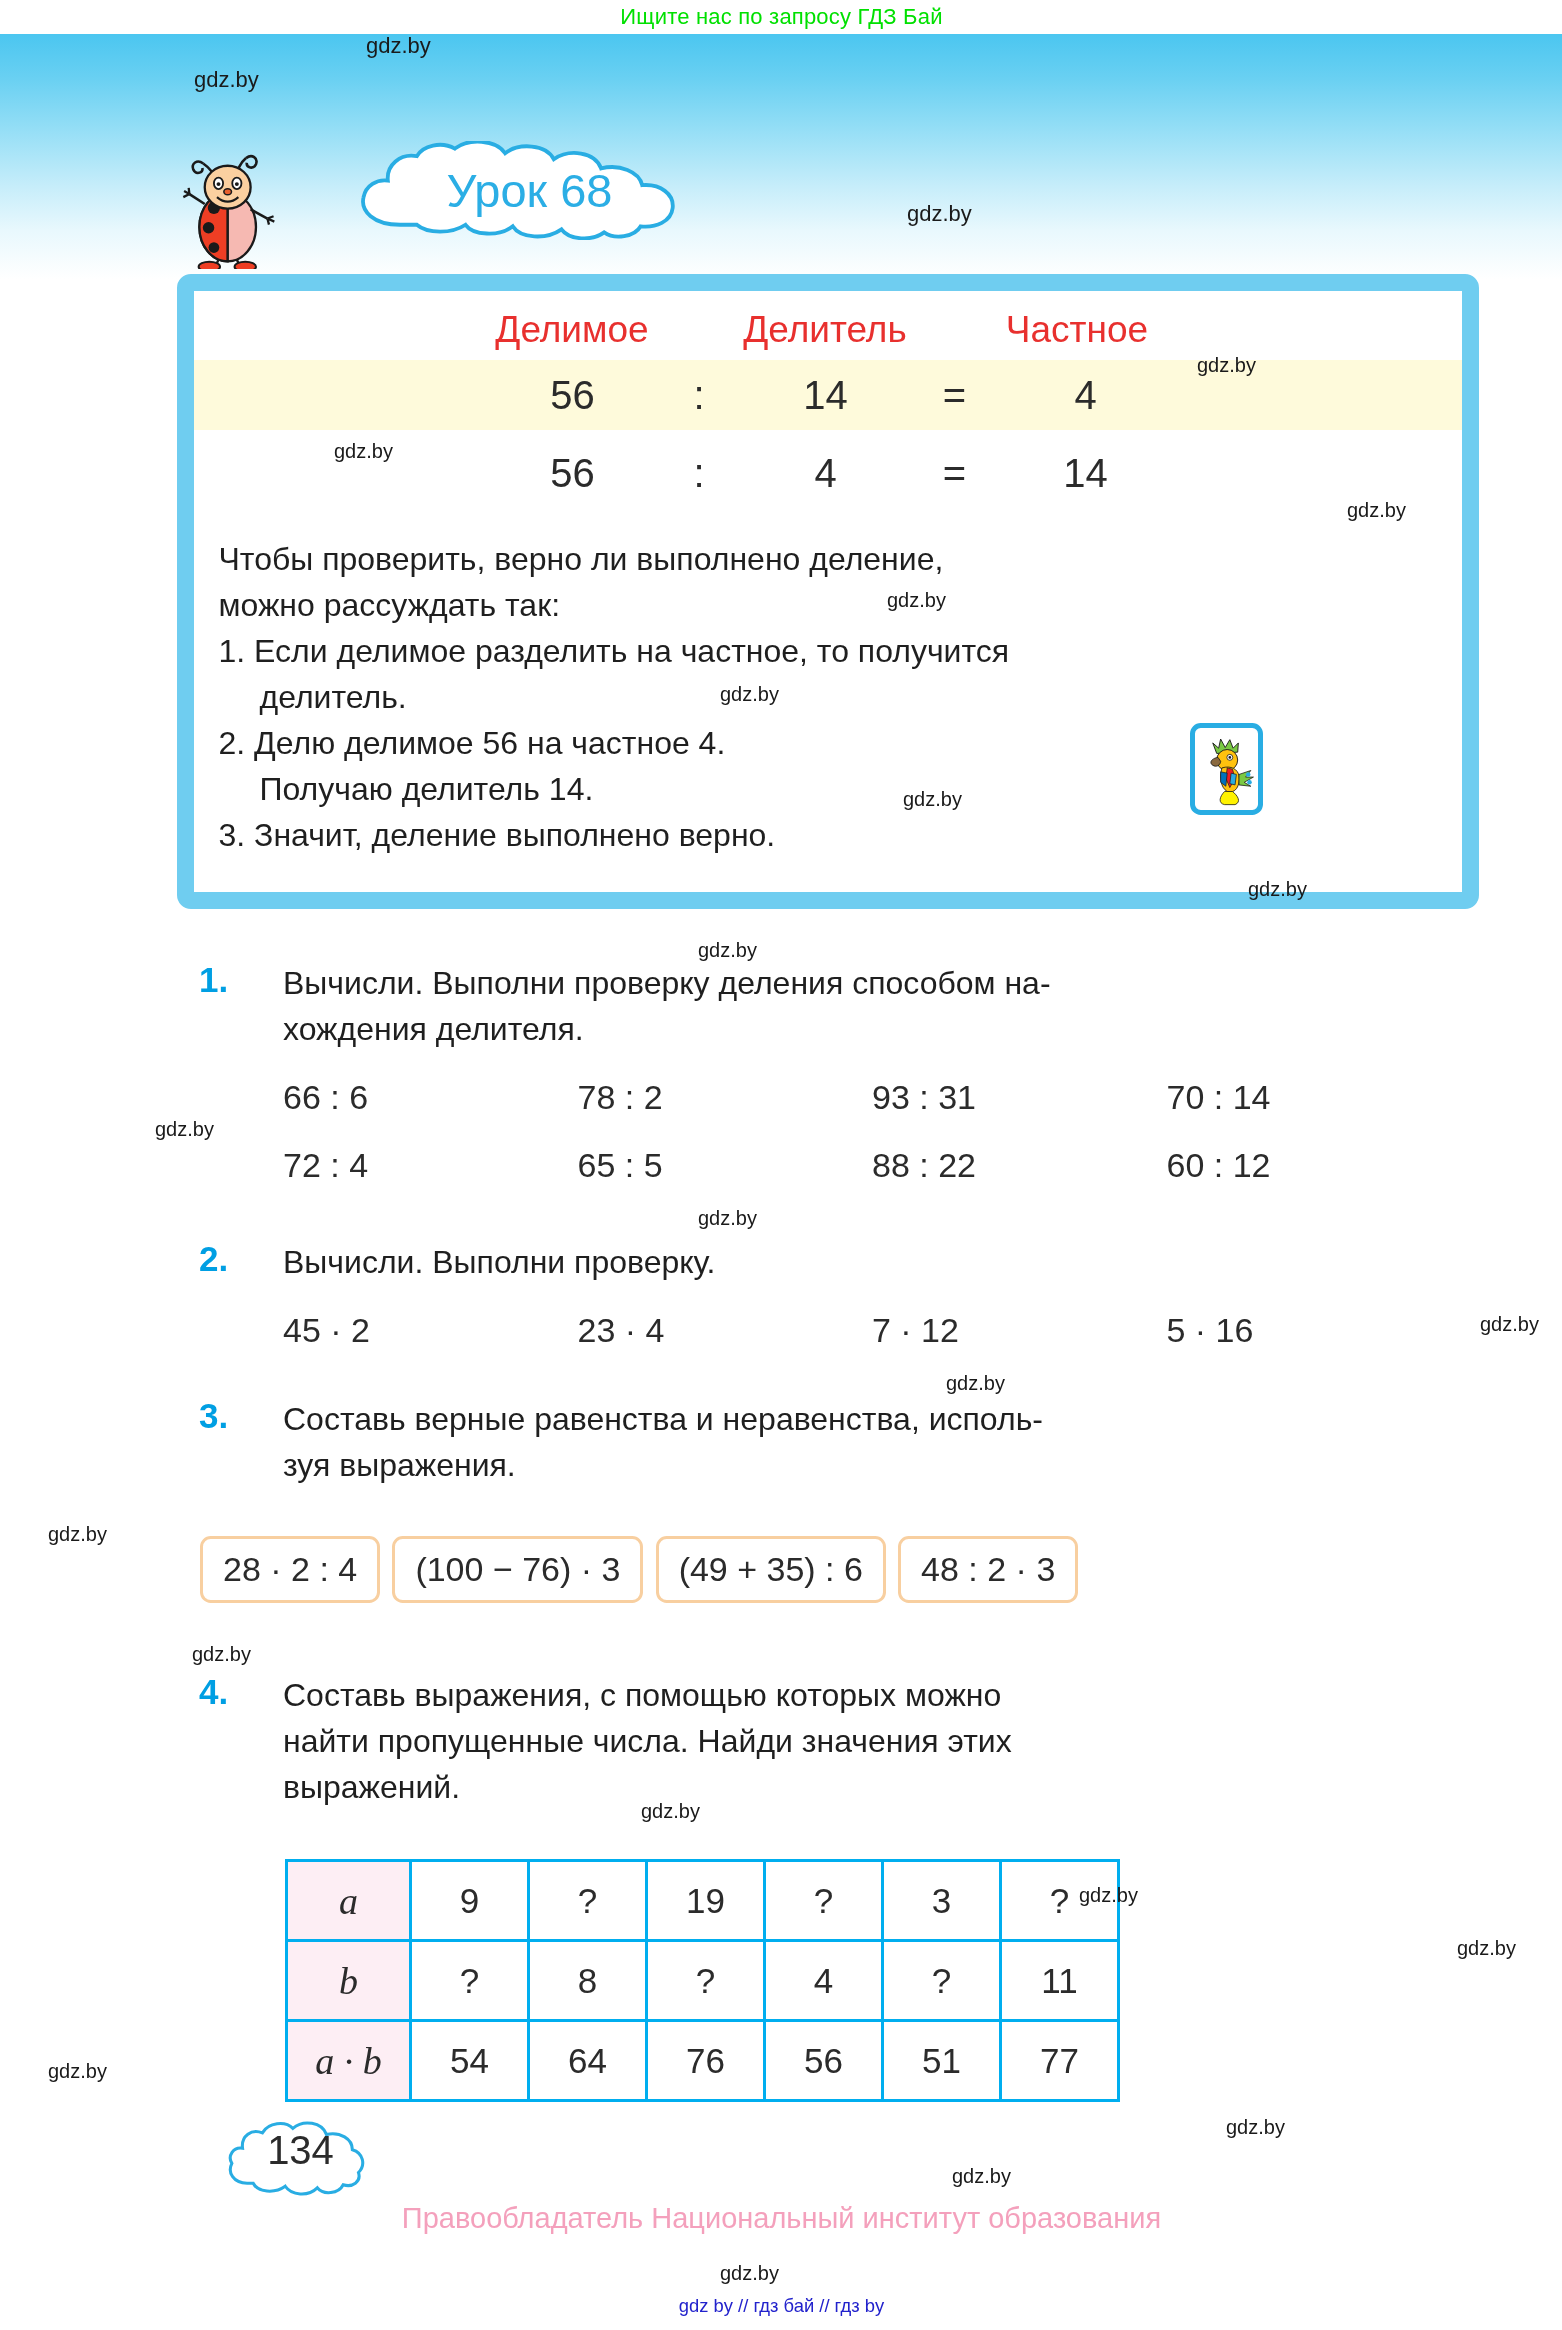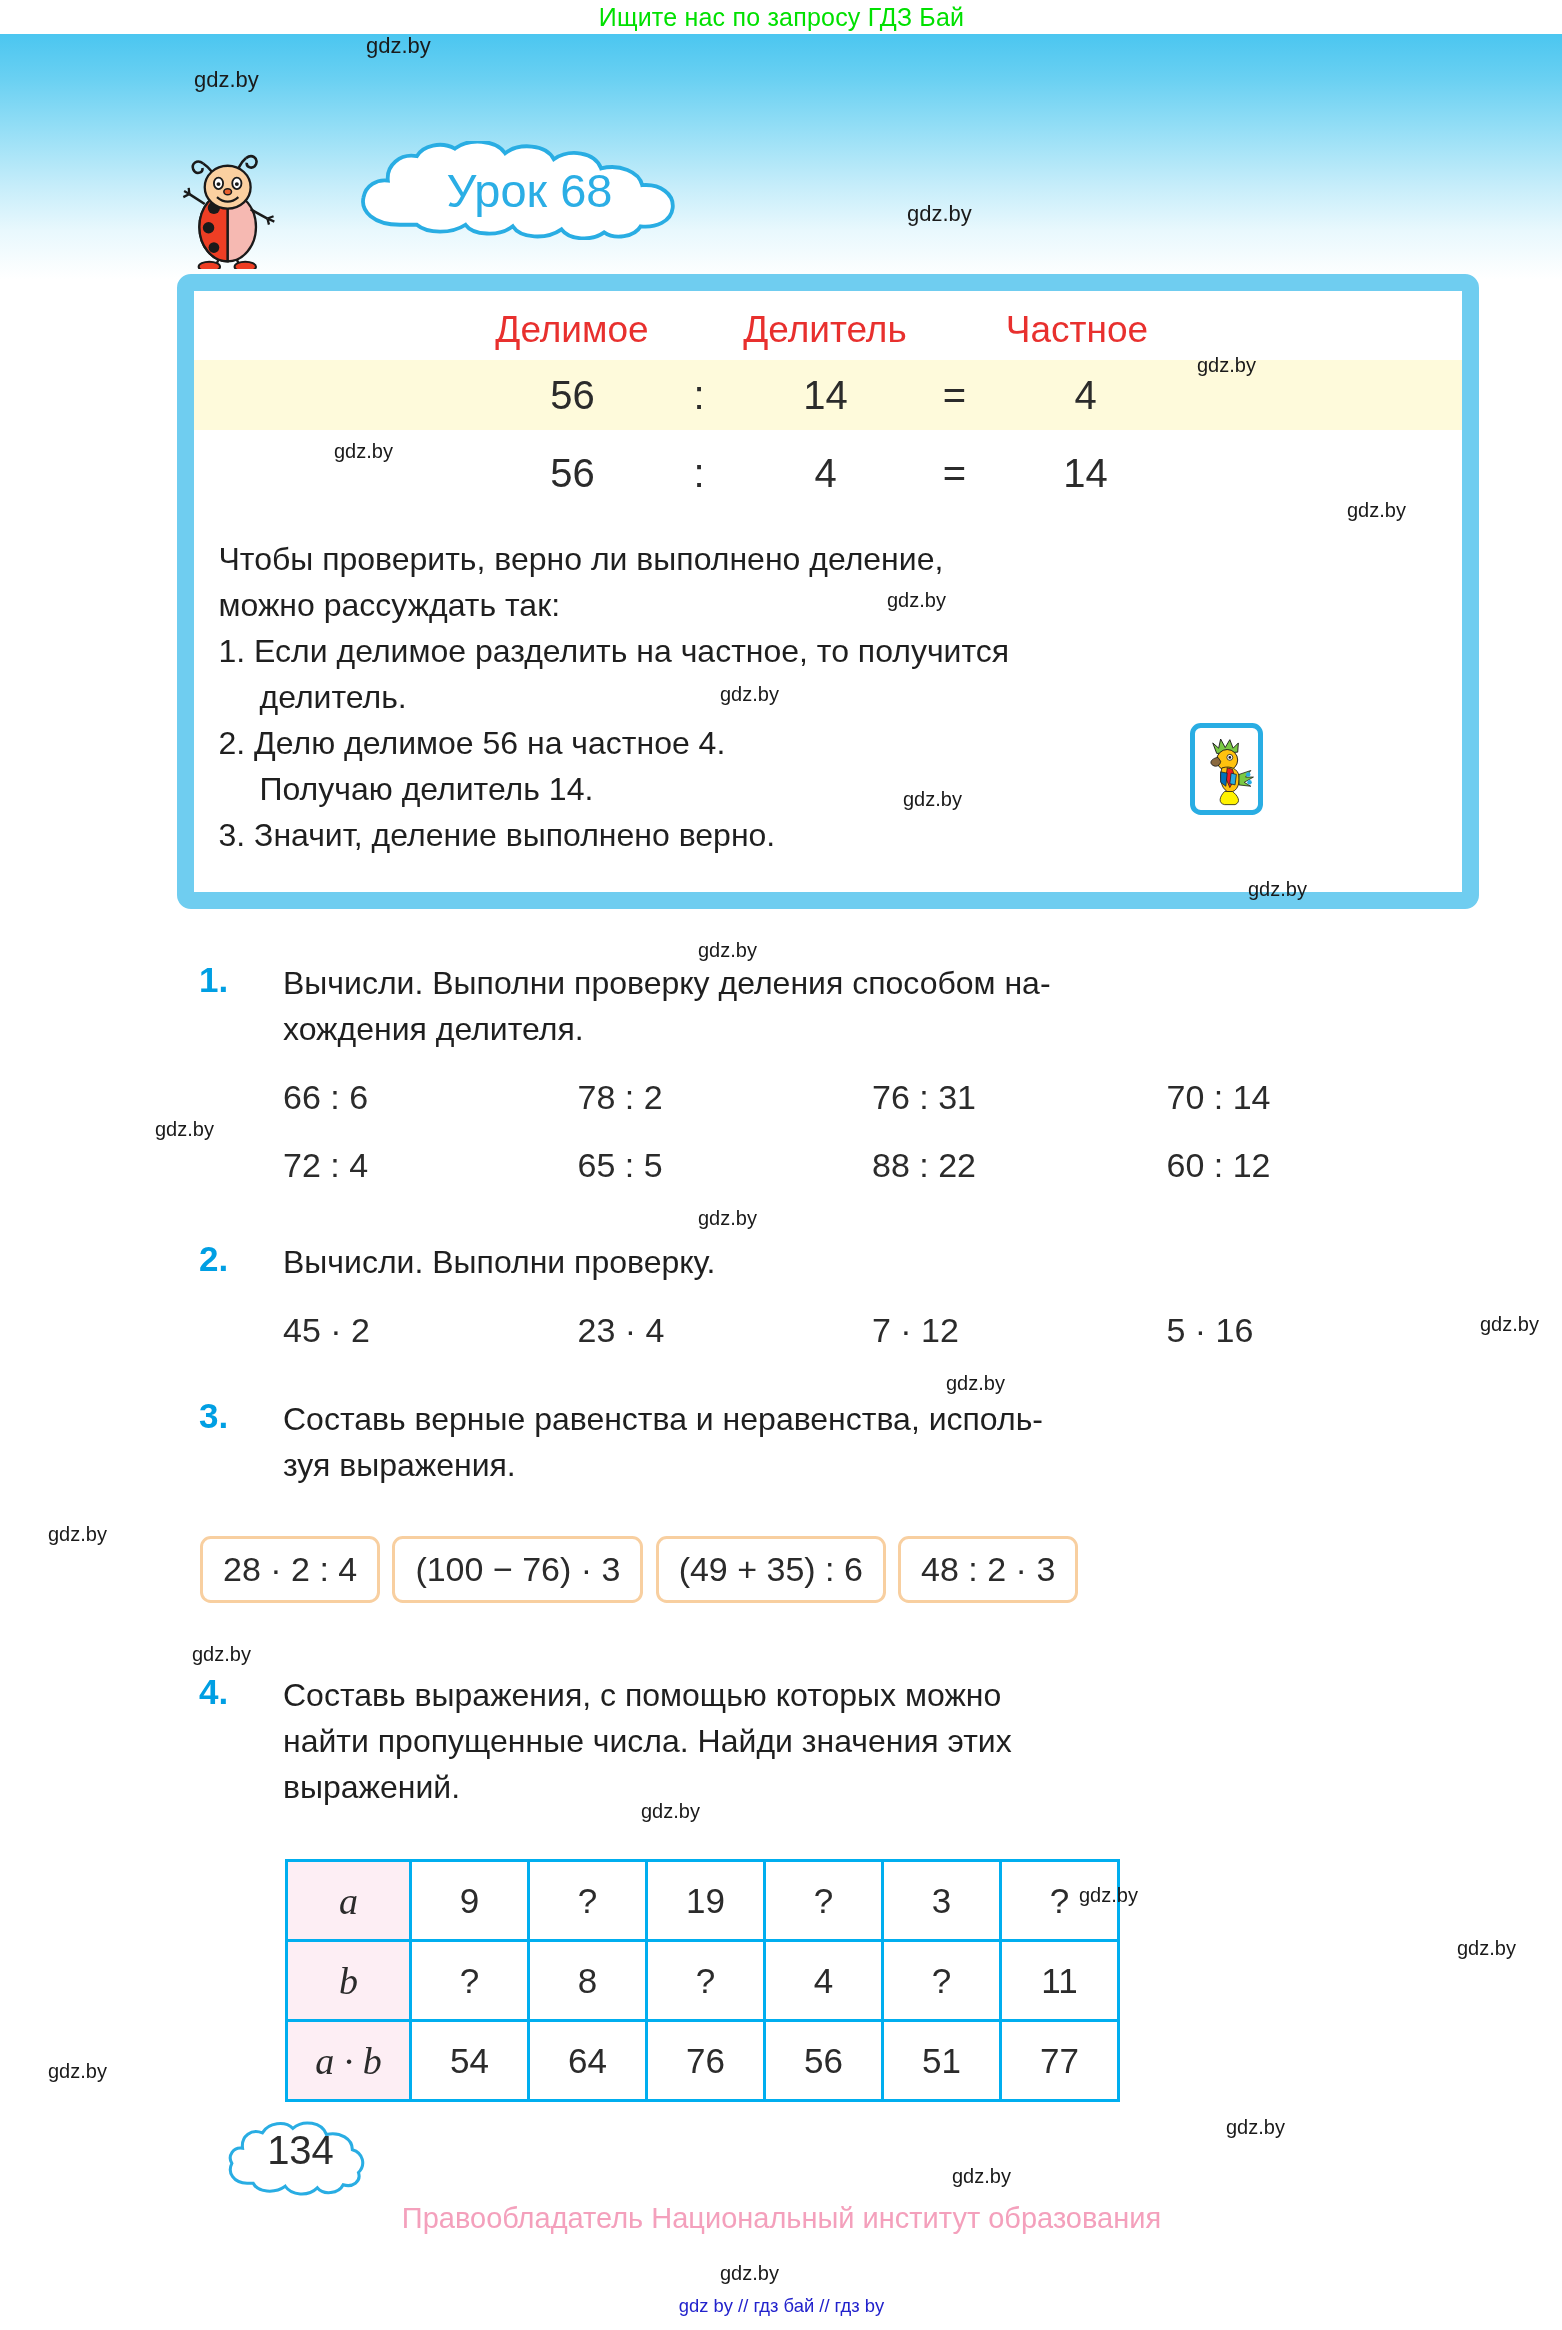--- a/index.html
+++ b/index.html
@@ -21,21 +21,21 @@
     top: 0; left: 0;
     width: 1563px;
     height: 34px;
     background: #ffffff;
     display: flex;
     align-items: center;
     justify-content: center;
   }
   .promo-banner span {
     color: #00E000;
-    font-size: 25px;
+    font-size: 22px;
     font-family: "Liberation Sans", sans-serif;
     letter-spacing: 0.2px;
   }
 
   
   .sky {
     position: absolute;
     top: 34px; left: 0;
     width: 1563px;
     height: 245px;
@@ -431,21 +431,21 @@
 </div>
 
 <div class="ex" style="top:960px;">
   <div class="ex-num">1.</div>
   <div class="ex-body">
     <span class="ln">Вычисли. Выполни проверку деления способом на-</span>
     <span class="ln">хождения делителя.</span>
     <div class="expr-row r1">
       <div class="cell">66 : 6</div>
       <div class="cell">78 : 2</div>
-      <div class="cell">76 : 31</div>
+      <div class="cell">93 : 31</div>
       <div class="cell">70 : 14</div>
     </div>
     <div class="expr-row r1">
       <div class="cell">72 : 4</div>
       <div class="cell">65 : 5</div>
       <div class="cell">88 : 22</div>
       <div class="cell">60 : 12</div>
     </div>
   </div>
 </div>

